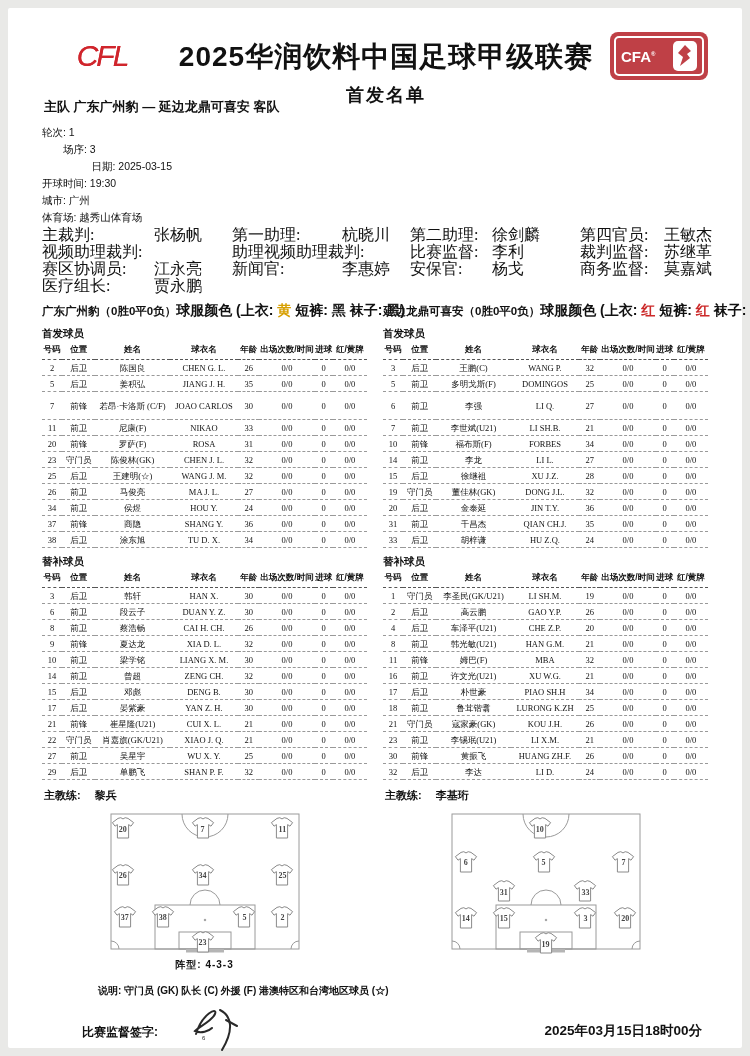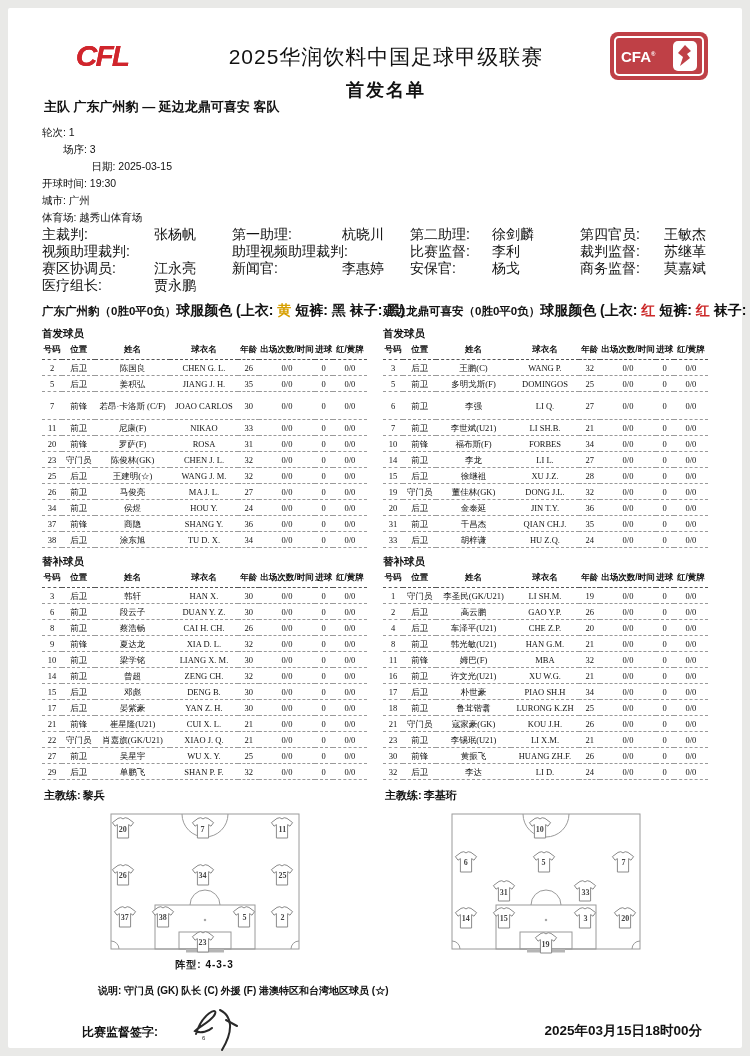--- a/index.html
+++ b/index.html
@@ -1,49 +1,49 @@
 <!DOCTYPE html>
 <html><head>
 <meta charset="utf-8">
 <style>
   html,body{margin:0;padding:0;background:#e9e9e7;font-family:"Liberation Sans",sans-serif;color:#111;}
   .page{width:734px;height:1040px;margin:8px auto;background:#fff;box-sizing:border-box;padding:12px 34px 0;position:relative;border-radius:2px;}
   
   .hdr{display:flex;align-items:center;height:72px;}
   .cfl{width:120px;text-align:center;}
-  .cfl-txt{font-style:italic;font-weight:bold;font-size:30px;color:#d0252c;letter-spacing:-2px;text-shadow:0 0 0 #d0252c;}
+  .cfl-txt{font-style:italic;font-weight:normal;font-size:30px;color:#d0252c;letter-spacing:-2px;text-shadow:0 0 0 #d0252c;}
   .titles{flex:1;text-align:center;}
-  .t1{font-size:21px;font-weight:normal;letter-spacing:1px;margin-top:32px;}
+  .t1{font-size:28px;font-weight:bold;letter-spacing:1px;margin-top:32px;}
   .t2{font-size:18px;font-weight:bold;margin-top:7px;letter-spacing:2px;}
   .cfa{width:98px;height:48px;background:#bf4046;border-radius:8px;box-sizing:border-box;padding:4px;}
   .cfa-in{height:100%;border:2px solid #fff;border-radius:5px;display:flex;align-items:center;justify-content:space-between;padding:0 5px;box-sizing:border-box;}
   .cfa-txt{color:#fff;font-weight:bold;font-size:15px;}
   .cfa-txt sup{font-size:6px;}
   .cfa-box{width:24px;height:30px;background:#fff;border-radius:5px;display:flex;align-items:center;justify-content:center;}
   
   .teams-line{font-size:13px;font-weight:bold;margin:6px 2px 8px;}
   .irow{display:flex;font-size:10.5px;line-height:17px;flex-direction:column;}
   .irow .cell{white-space:nowrap;}
-  .ogrid{display:grid;grid-template-columns:112px 78px 110px 68px 82px 88px 84px 1fr;font-size:14px;line-height:17px;}
+  .ogrid{display:grid;grid-template-columns:112px 78px 110px 68px 82px 88px 84px 1fr;font-size:16px;line-height:17px;font-family:Liberation Serif, serif;}
   .ogrid span{white-space:nowrap;}
   
   .teams{display:flex;gap:16px;margin-top:8px;}
   .team{flex:1;min-width:0;}
   .tname-row{display:flex;align-items:baseline;justify-content:space-between;}
   .tname{font-size:11.5px;font-weight:bold;white-space:nowrap;}
   .kit{font-size:14px;font-weight:bold;white-space:nowrap;text-align:center;}
   .sec-label{font-size:10.5px;font-weight:bold;margin:7px 0 2px;}
   table{width:100%;border-collapse:collapse;table-layout:fixed;}
   col.c-num{width:20px}col.c-pos{width:33px}col.c-name{width:74px}col.c-jer{width:68px}
   col.c-age{width:21px}col.c-apps{width:55px}col.c-goal{width:18px}col.c-card{width:34px}
   th{font-size:8.5px;font-weight:bold;padding:1px 0 3px;border-bottom:1.5px dashed #555;white-space:nowrap;overflow:visible;text-align:center;}
   td{font-family:"Liberation Serif",serif;font-size:8.5px;text-align:center;height:15px;border-bottom:1px dashed #999;padding:0;line-height:10px;word-break:break-all;}
   tr.tall td{height:27px;}
   .coach{font-size:11px;font-weight:bold;margin:8px 0 4px 2px;}
-  .coach .coach-name{margin-left:2px;}
+  .coach .coach-name{margin-left:14px;}
   
   .pitch{position:relative;width:190px;height:140px;margin:10px auto 0;}
   .pitch svg.field{position:absolute;left:0;top:0;width:100%;height:100%;}
   .jersey{position:absolute;width:24px;height:22px;transform:translate(-50%,-50%);}
   .jersey svg{position:absolute;left:0;top:0;width:100%;height:100%;}
   .jersey b{position:absolute;left:50%;top:52%;transform:translate(-50%,-45%);font-family:"Liberation Serif",serif;font-size:8px;font-weight:bold;color:#444;}
   .formation{text-align:center;font-size:10px;font-weight:bold;margin-top:5px;letter-spacing:1px;}
   
   .legend{font-size:10px;font-weight:bold;margin:12px 0 0 56px;}
   .sigrow{position:relative;margin:22px 0 0;height:26px;}

